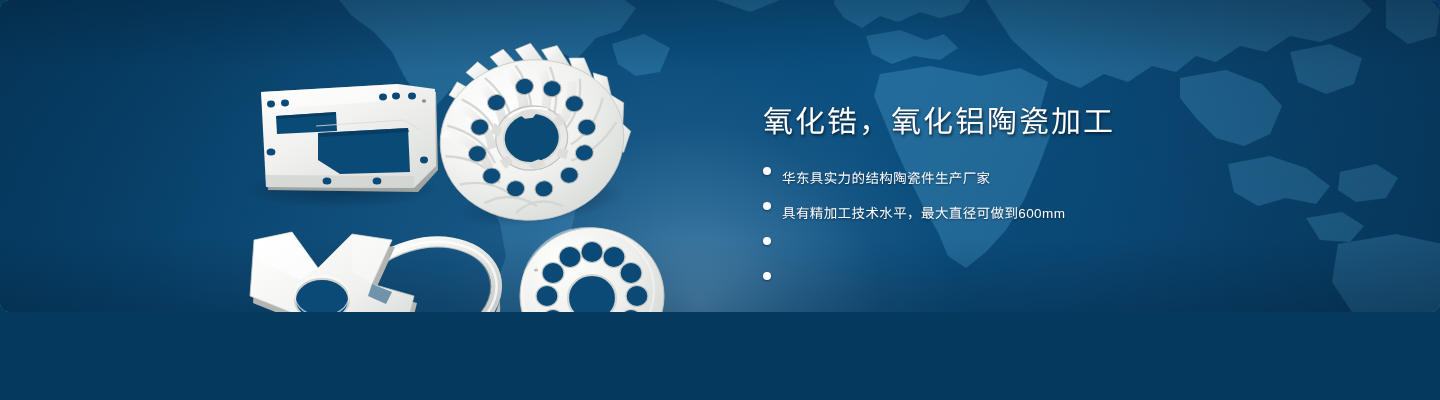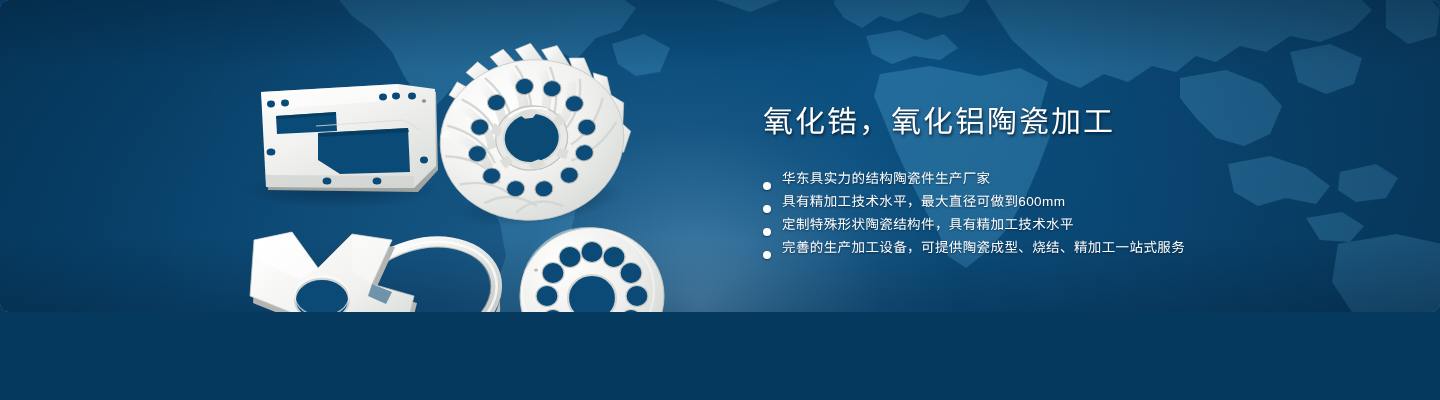--- a/index.html
+++ b/index.html
@@ -76,23 +76,24 @@
     text-shadow: 1px 2px 3px rgba(2,22,40,0.75), 0 0 1px rgba(0,20,40,0.6);
     white-space: nowrap;
   }
   .bullets {
     list-style: none;
     margin: 27px 0 0 0;
     padding: 0;
   }
   .bullet {
     display: flex;
-    align-items: flex-end;
+    align-items: flex-start;
     height: 23px;
     margin-bottom: 0px;
+    margin-top: 12px;
   }
   .bullet-dot {
     flex: 0 0 auto;
     width: 8px;
     height: 8px;
     border-radius: 50%;
     background: #ffffff;
     margin-right: 11px;
     box-shadow: 0 1px 2px rgba(2,22,40,0.55);
   }
@@ -354,22 +355,20 @@
       <li class="bullet">
         <span class="bullet-dot"></span>
         <span class="bullet-text">华东具实力的结构陶瓷件生产厂家</span>
       </li>
       <li class="bullet">
         <span class="bullet-dot"></span>
         <span class="bullet-text">具有精加工技术水平，最大直径可做到600mm</span>
       </li>
       <li class="bullet">
         <span class="bullet-dot"></span>
-        <span class="bullet-text">定制特殊形状陶瓷结构件，具有精加工技术水平</span>
       </li>
       <li class="bullet">
         <span class="bullet-dot"></span>
-        <span class="bullet-text">完善的生产加工设备，可提供陶瓷成型、烧结、精加工一站式服务</span>
       </li>
     </ul>
   </div>
 
 </div>
 
 </body></html>

